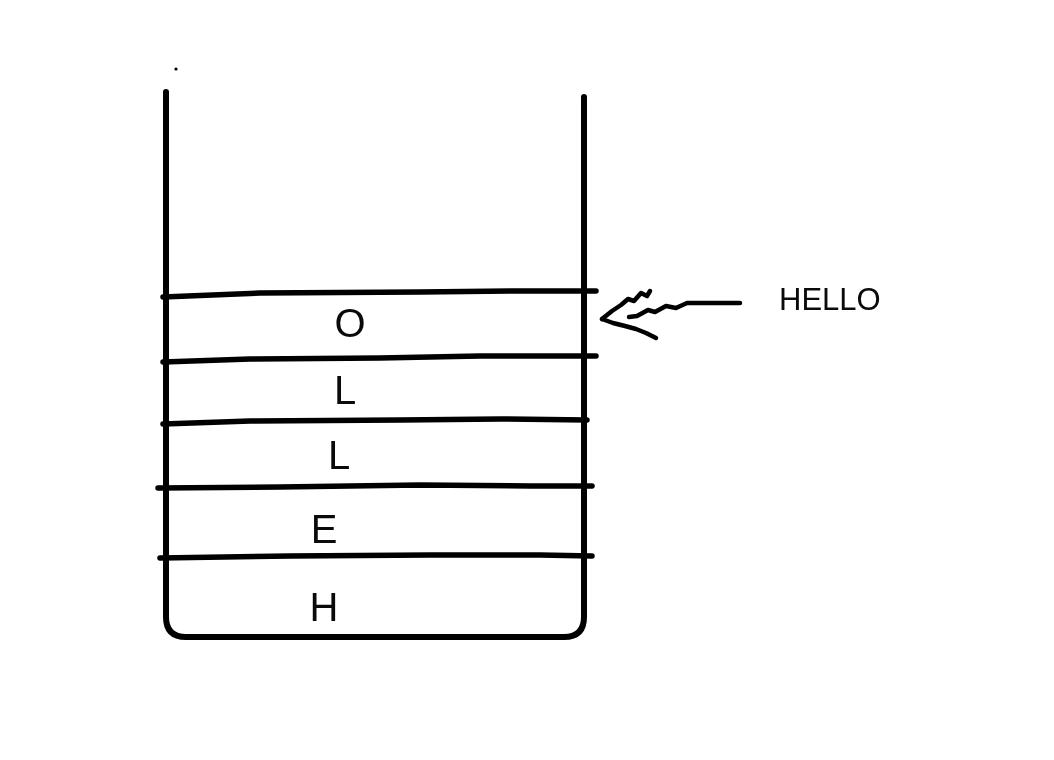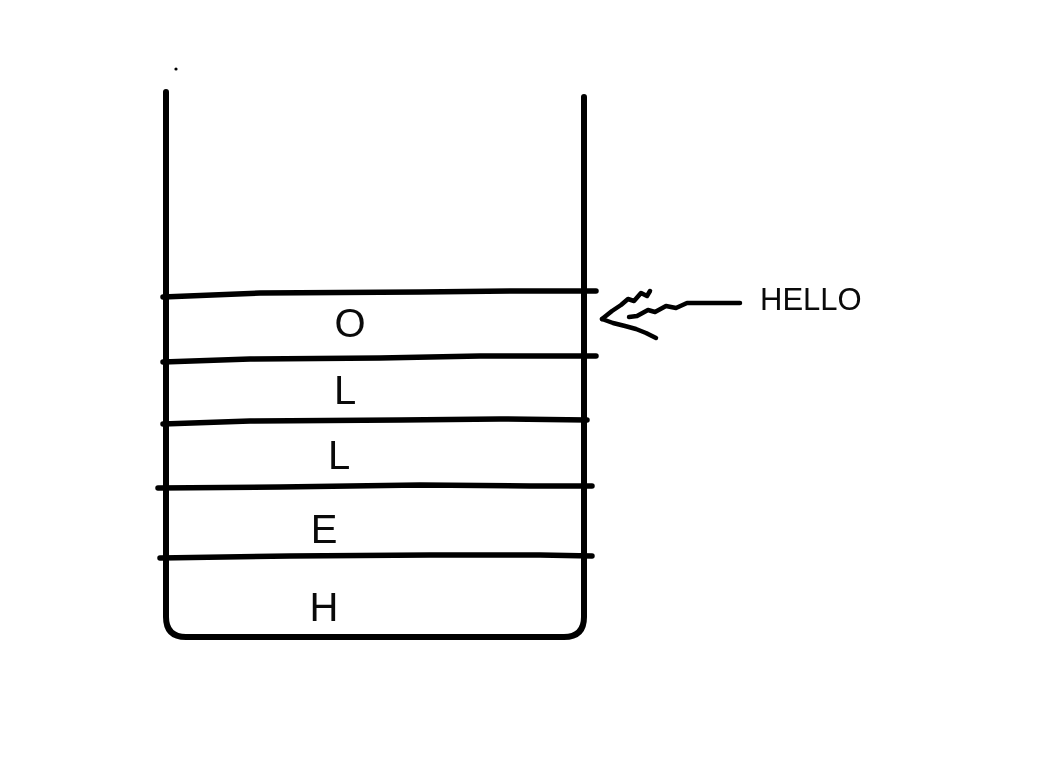--- a/index.html
+++ b/index.html
@@ -25,21 +25,21 @@
   .stack-letter {
     position: absolute;
     transform: translate(-50%, -50%);
     font-size: 40px;
     line-height: 1;
     color: #0a0a0a;
     white-space: pre;
   }
   .hello-label {
     position: absolute;
-    left: 760px;
+    left: 779px;
     top: 299px;
     transform: translate(0, -50%);
     font-size: 31px;
     line-height: 1;
     letter-spacing: 0px;
     color: #0a0a0a;
     white-space: pre;
   }
   
   .pos-o  { left: 350px; top: 323px; }

